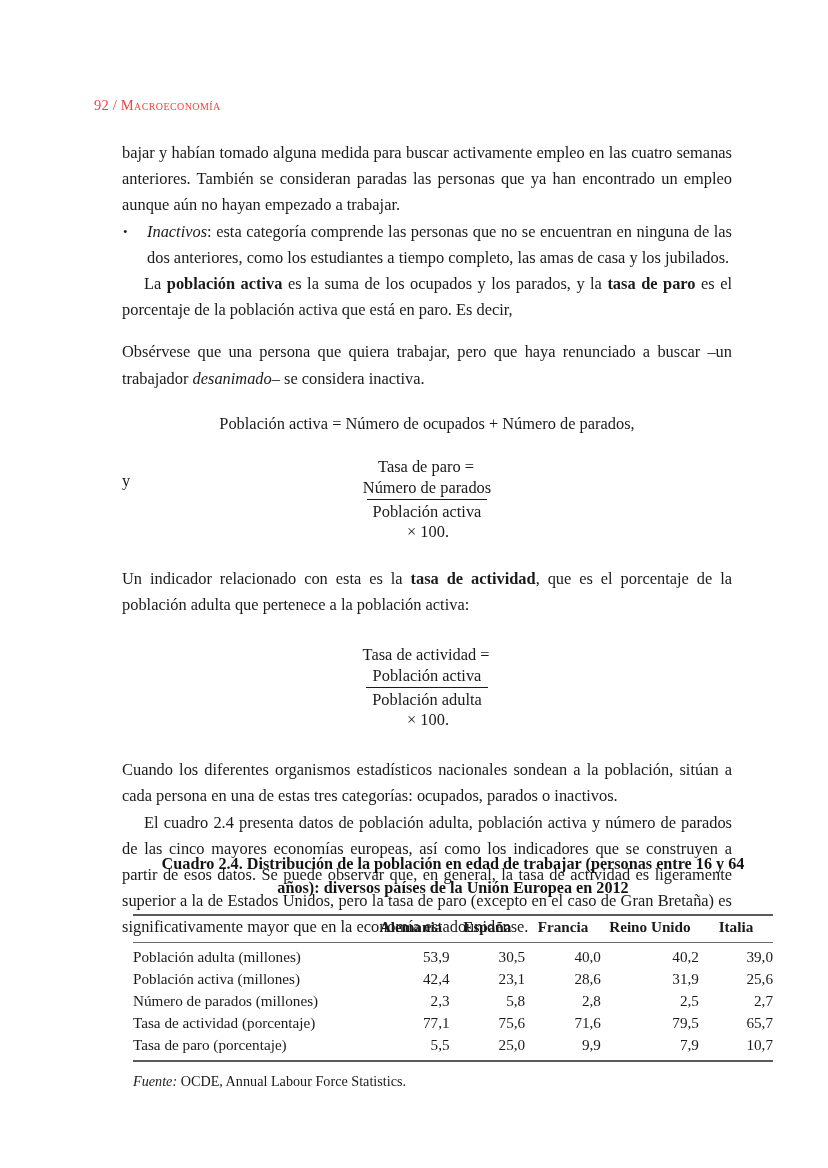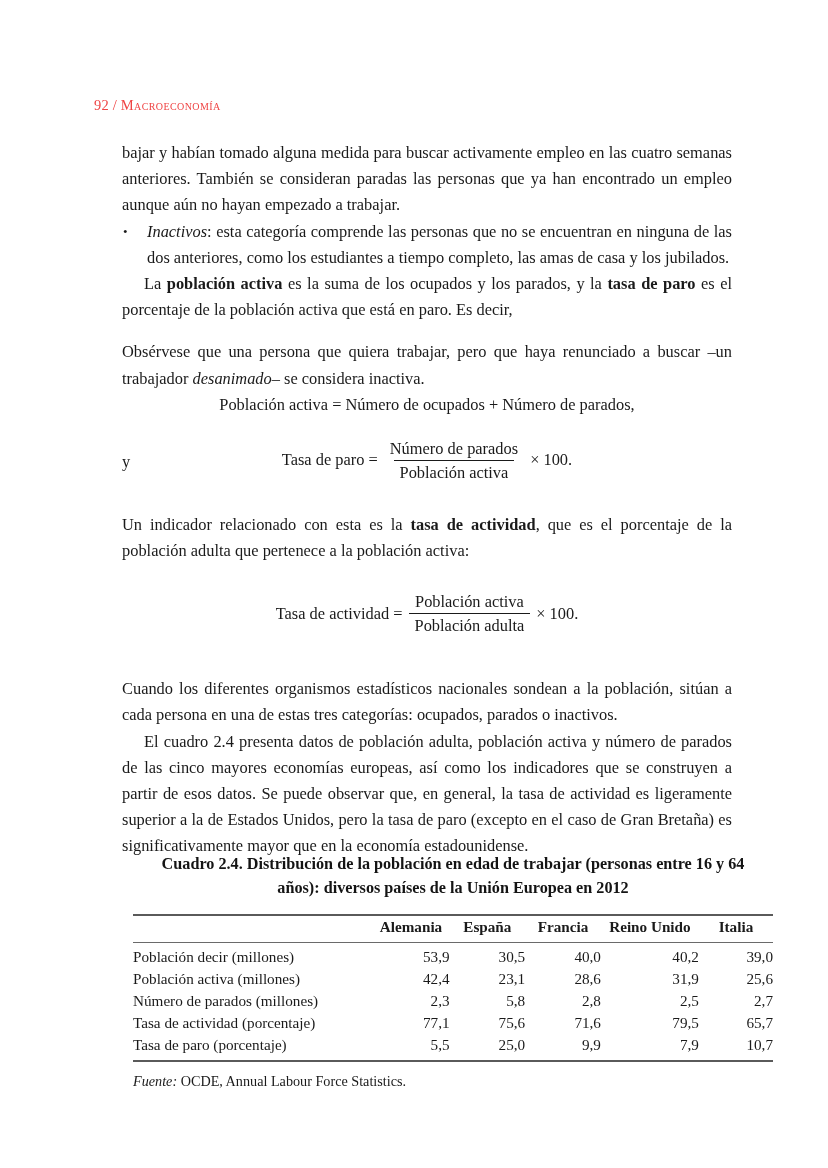--- a/index.html
+++ b/index.html
@@ -91,20 +91,21 @@
     text-align: center;
     font-size: 16.4px;
     line-height: 26px;
     white-space: nowrap;
   }
   .eq-row {
     display: flex;
     align-items: center;
     justify-content: center;
     font-size: 16.4px;
+    flex-direction: column;
   }
   .eq-left-label {
     position: absolute;
     left: 0;
     font-size: 16.4px;
   }
   .frac {
     display: inline-flex;
     flex-direction: column;
     align-items: center;
@@ -201,21 +202,21 @@
     <ul class="bullets">
       <li>
         <span class="marker">•</span><em class="it">Inactivos</em><span>: esta categoría comprende las personas que no se encuentran en ninguna de las dos anteriores, como los estudiantes a tiempo completo, las amas de casa y los jubilados.</span>
       </li>
     </ul>
 
     <p class="body indent"><span>La </span><strong class="bd">población activa</strong><span> es la suma de los ocupados y los parados, y la </span><strong class="bd">tasa de paro</strong><span> es el porcentaje de la población activa que está en paro. Es decir,</span></p>
 
     <p class="body gap-before"><span>Obsérvese que una persona que quiera trabajar, pero que haya renunciado a buscar –un trabajador </span><em class="it">desanimado</em><span>– se considera inactiva.</span></p>
 
-    <div class="eq-block" style="">
+    <div class="eq-block" style="margin-top:19px;">
       <div class="eq-line">Población activa = Número de ocupados + Número de parados,</div>
     </div>
 
     <div class="eq-block" style="margin-top:12px; min-height:58px;">
       <span class="eq-left-label" style="top:22px;">y</span>
       <div class="eq-row" style="padding-top:8px;">
         <span class="eq-lead">Tasa de paro =</span>
         <span class="frac">
           <span class="num">Número de parados</span>
           <span class="den">Población activa</span>
@@ -260,21 +261,21 @@
           <th class="rowlabel-head"></th>
           <th>Alemania</th>
           <th>España</th>
           <th>Francia</th>
           <th>Reino Unido</th>
           <th>Italia</th>
         </tr>
       </thead>
       <tbody>
         <tr>
-          <td class="rowlabel">Población decir (millones)</td>
+          <td class="rowlabel">Población adulta (millones)</td>
           <td>53,9</td>
           <td>30,5</td>
           <td>40,0</td>
           <td>40,2</td>
           <td>39,0</td>
         </tr>
         <tr>
           <td class="rowlabel">Población activa (millones)</td>
           <td>42,4</td>
           <td>23,1</td>

